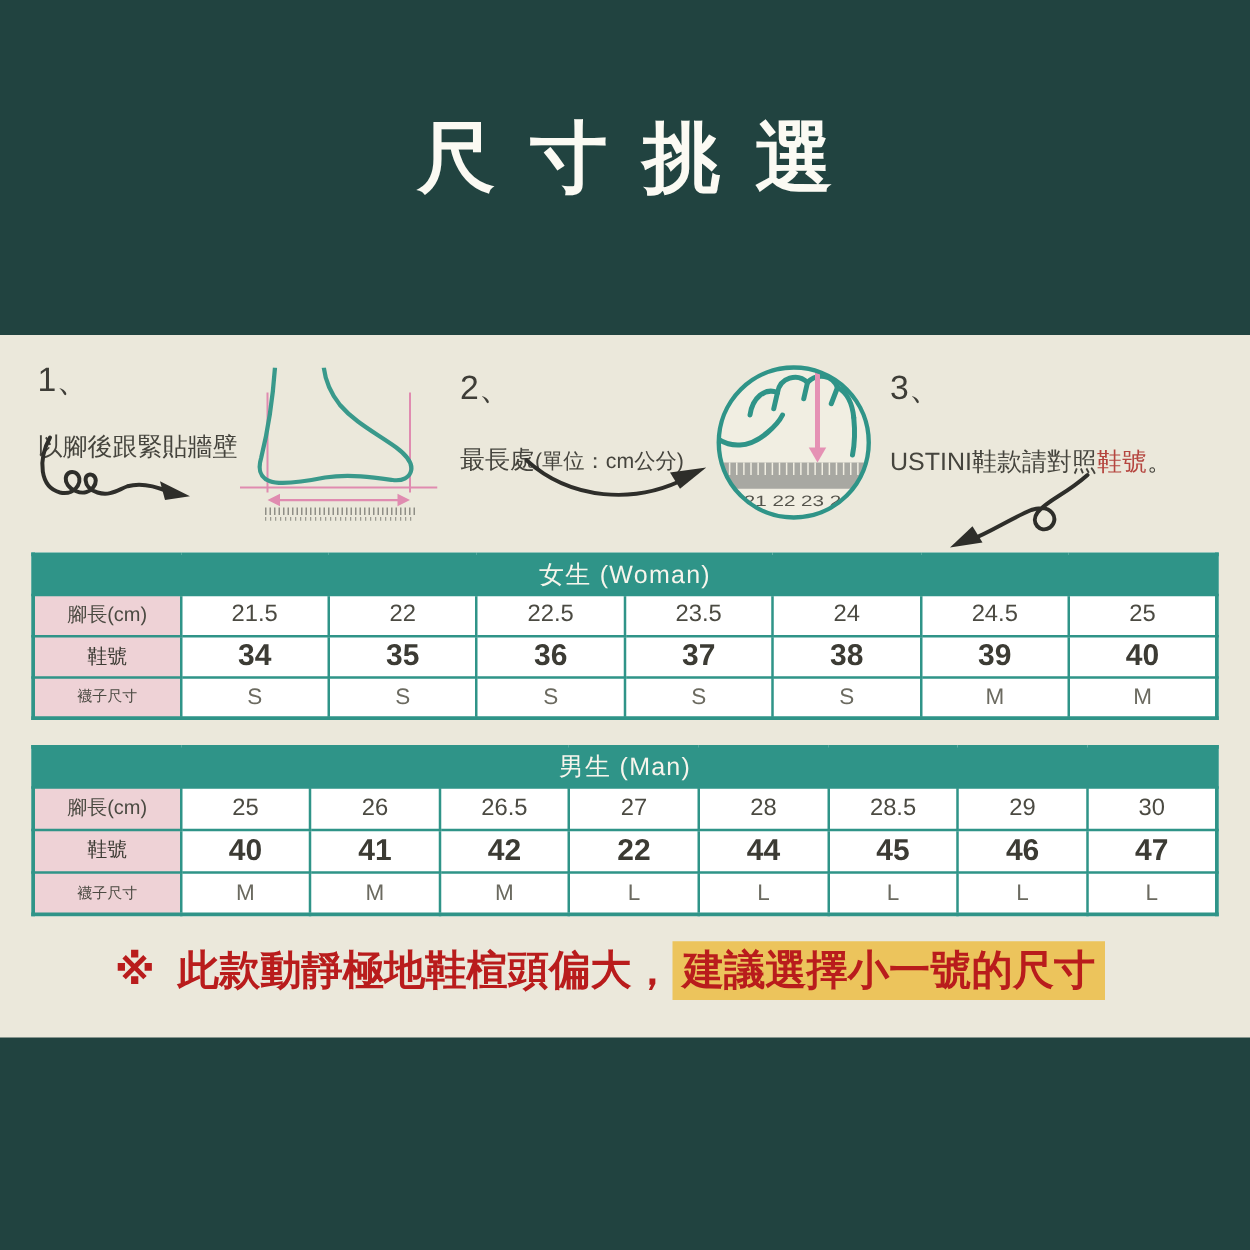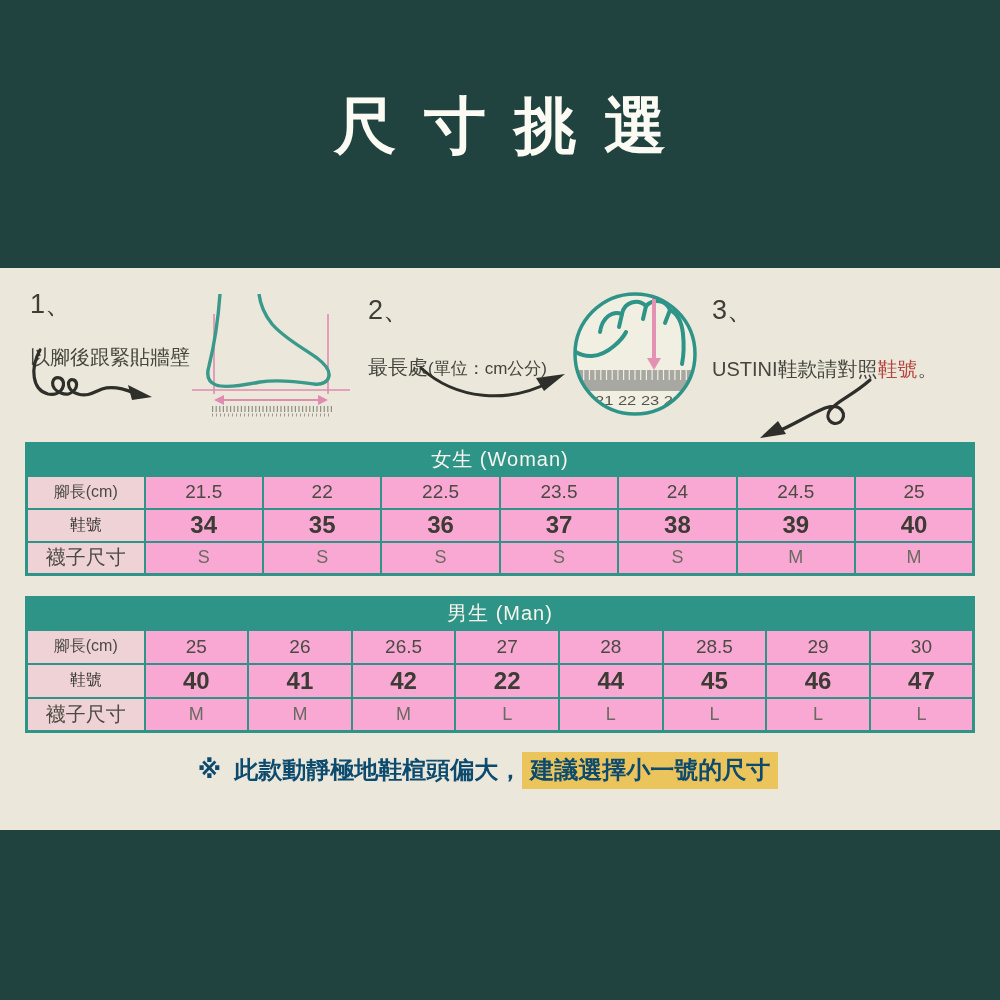--- a/index.html
+++ b/index.html
@@ -20,45 +20,45 @@
   }
   .abs{position:absolute;}
   .step-num{font-size:27px;color:#3e3d37;}
   .step-line{font-size:20px;color:#45443d;white-space:nowrap;}
   .step-paren{font-size:17px;}
   .red{color:#b5453f;}
   
   table.size-table{
     position:absolute;left:25px;width:950px;
     border-collapse:collapse;table-layout:fixed;
-    background:#f9a8d4;
+    background:#ffffff;
     border:3px solid #2f9488;
   }
   table.size-table td{
     border:2px solid #2f9488;text-align:center;vertical-align:middle;
     font-size:19px;color:#4b4a42;padding:0;
   }
   table.size-table td.t-head{
     background:#2f9488;color:#f7f5ec;font-size:20px;letter-spacing:1px;
   }
   table.size-table td.t-label{
     background:#eed2d6;font-size:16px;color:#4b4a42;
   }
   table.size-table tr.r-shoe td{font-weight:bold;font-size:24px;color:#3c3b34;}
   table.size-table tr.r-shoe td.t-label{font-weight:normal;font-size:16px;}
   table.size-table tr.r-sock td{font-size:18px;color:#6b6a60;}
-  table.size-table tr.r-sock td.t-label{font-size:20px;color:#4b4a42;}
+  table.size-table tr.r-sock td.t-label{font-size:12px;color:#4b4a42;}
   .w-table tr{height:33px;}
   .w-table tr.r-title{height:32px;}
   .m-table tr{height:34px;}
   .m-table tr.r-title{height:32px;}
   
   .note{
     position:absolute;left:0;top:486px;width:976px;text-align:center;
-    font-size:24px;font-weight:bold;color:#0c4a6e;white-space:nowrap;
+    font-size:33px;font-weight:bold;color:#b91c1c;white-space:nowrap;
   }
   .note .hl{background:#ecc45c;padding:4px 8px 6px 8px;}
   svg{display:block;}
 </style>
 </head>
 <body>
 
 <div class="page-title">尺寸挑選</div>
 
 <div class="panel">

